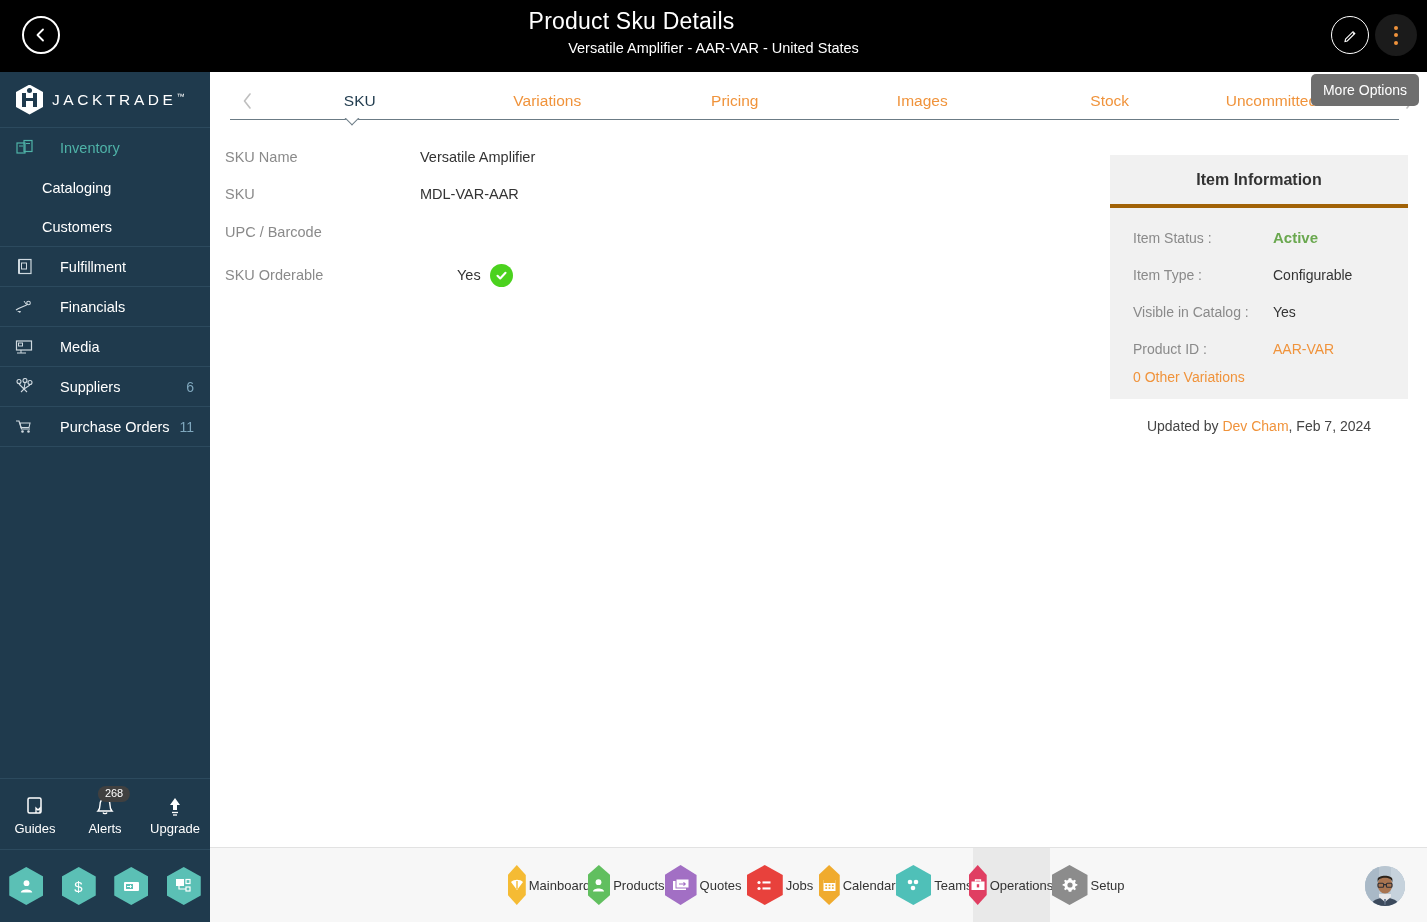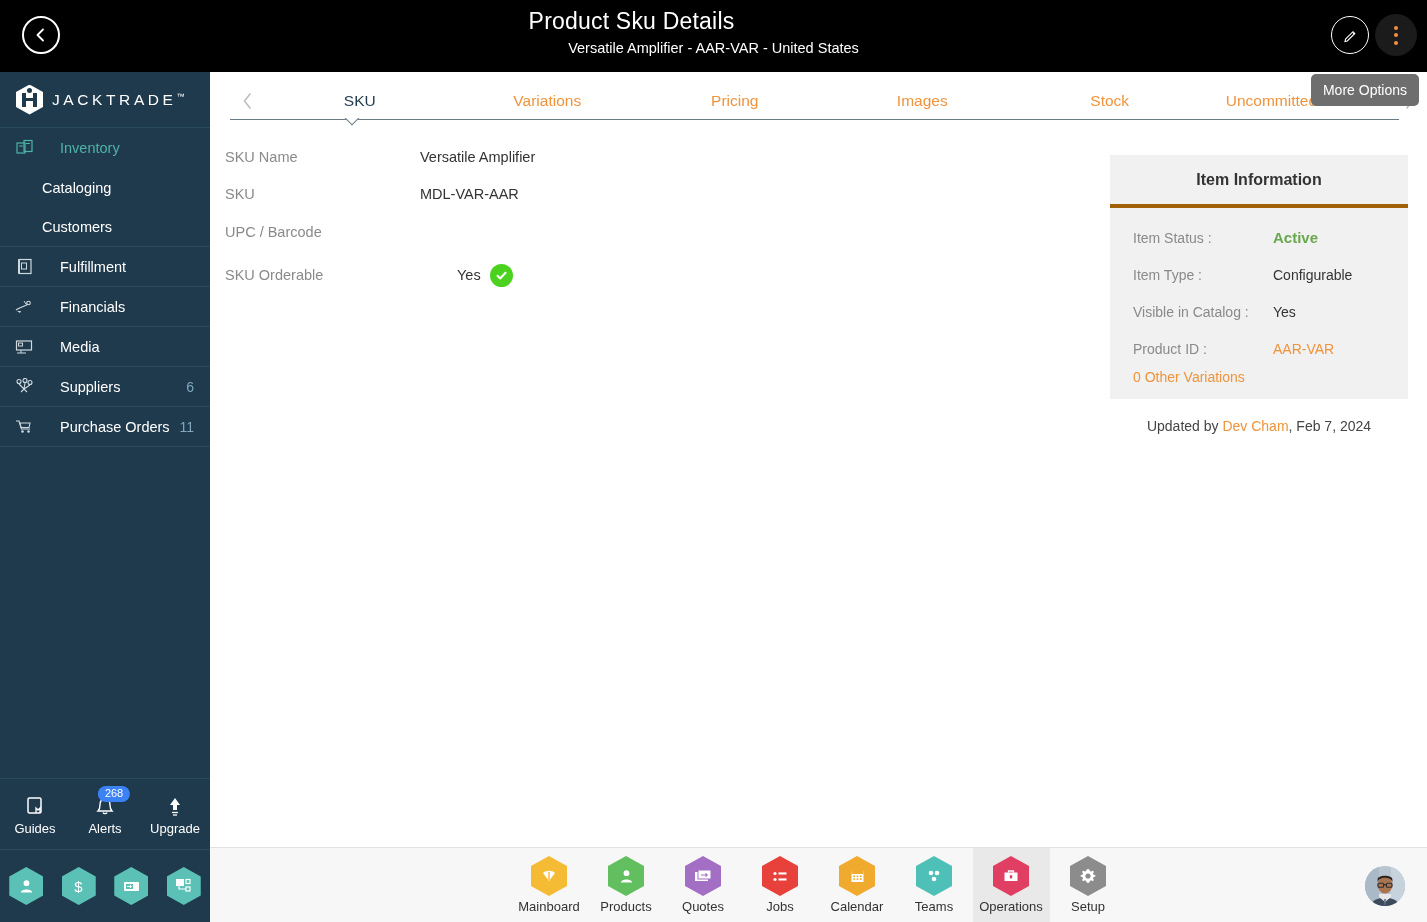--- a/index.html
+++ b/index.html
@@ -114,21 +114,21 @@
   
   .side-bottom {
     position: absolute; left: 0; bottom: 72px; width: 210px; height: 72px;
     display: flex; align-items: center; justify-content: space-around;
     border-top: 1px solid #2c4a5e; border-bottom: 1px solid #2c4a5e;
   }
   .sb-item { position: relative; text-align: center; color: #ffffff; font-size: 13px; cursor: pointer; width: 62px;}
   .sb-item .g { height: 28px; display:flex; align-items:center; justify-content:center; }
   .badge {
     position: absolute; top: -7px; left: 50%; transform: translateX(-22%);
-    background: #3b82f6; color: #ffffff; font-size: 11px;
+    background: #404040; color: #ffffff; font-size: 11px;
     border-radius: 8px; padding: 1px 7px 2px 7px; line-height: 1.2;
   }
   .side-hexrow {
     position: absolute; left: 0; bottom: 0; width: 210px; height: 72px;
     display: flex; align-items: center; justify-content: space-around;
   }
   .hexi {
     width: 34px; height: 38px; background: #5bc0b5;
     clip-path: polygon(50% 0%, 100% 25%, 100% 75%, 50% 100%, 0% 75%, 0% 25%);
     display: flex; align-items: center; justify-content: center; cursor: pointer;
@@ -202,21 +202,21 @@
   }
   .updated a { color: #f0933b; text-decoration: none; cursor: pointer; }
 
   
   .bottombar {
     position: absolute; left: 210px; bottom: 0; width: 1217px; height: 75px;
     background: #f7f7f7; border-top: 1px solid #e2e2e2;
     display: flex; align-items: center; justify-content: center;
   }
   .app-item {
-    width: 77px; height: 75px; display: flex; flex-direction: column;
+    width: 77px; height: 75px; display: flex; flex-direction: row;
     align-items: center; justify-content: center; cursor: pointer; gap: 3px;
   }
   .app-item.active { background: #e9e9e9; }
   .app-hex {
     width: 36px; height: 40px;
     clip-path: polygon(50% 0%, 100% 25%, 100% 75%, 50% 100%, 0% 75%, 0% 25%);
     display: flex; align-items: center; justify-content: center;
   }
   .app-label { font-size: 13px; color: #333333; }
   .avatar {

